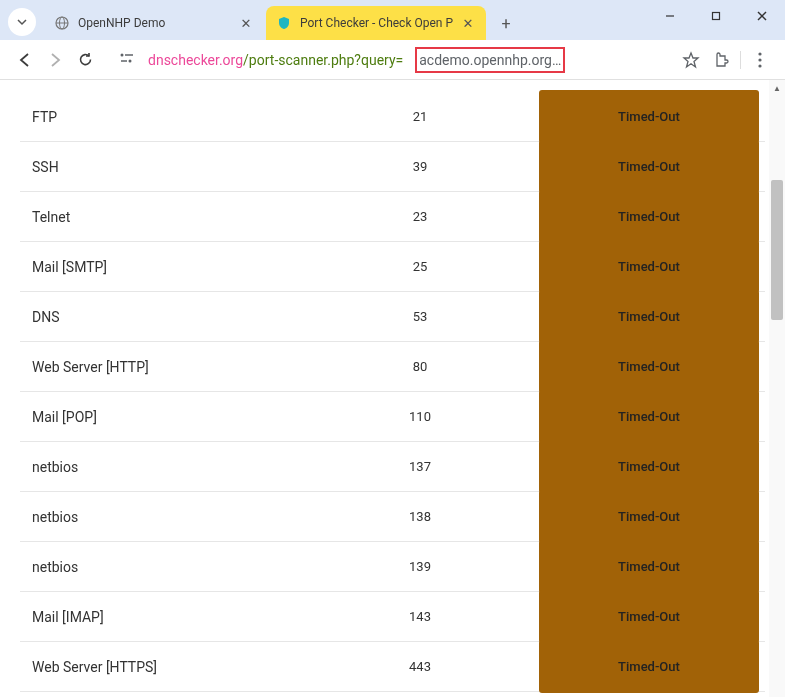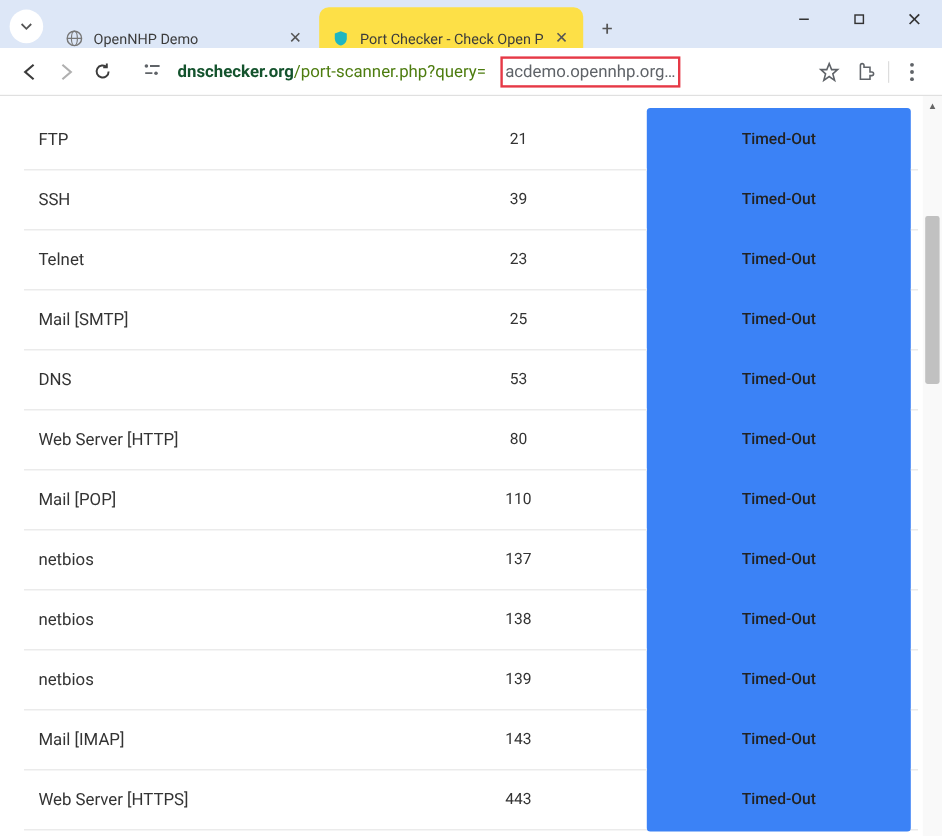--- a/index.html
+++ b/index.html
@@ -30,21 +30,21 @@
       justify-content: center;
       margin-right: 8px;
       margin-bottom: 4px;
       font-size: 12px;
     }
     .tab {
       height: 34px;
       background: #dde7f7;
       border-radius: 8px 8px 0 0;
       display: flex;
-      align-items: flex-end;
+      align-items: center;
       padding: 0 10px;
       margin-right: 2px;
       min-width: 220px;
       max-width: 230px;
       font-size: 12px;
       color: #3c3c3c;
       position: relative;
     }
     .tab.active {
       background: #fde047;
@@ -135,21 +135,21 @@
       width: 22px;
       color: #5f6368;
       font-size: 14px;
       margin-right: 8px;
     }
     .url {
       white-space: nowrap;
       display: flex;
       align-items: center;
     }
-    .url .domain { color: #14532d; font-weight: bold; }
+    .url .domain { color: #ec4899; }
     .url .path { color: #4d7c0f; }
     .url .highlight {
       border: 2px solid #e63946;
       padding: 3px 2px;
       color: #5f6368;
       margin-left: 12px;
     }
     .star-icon, .ext-icon, .menu-icon {
       width: 30px;
       height: 30px;
@@ -174,42 +174,41 @@
     .page {
       padding: 12px 20px 20px 20px;
     }
     .row-wrapper {
       border-bottom: 1px solid #e6e6e6;
     }
     .row {
       display: flex;
       align-items: center;
       height: 49px;
-      gap: 12px;
     }
     .col-service {
       flex: 0 0 360px;
       padding-left: 12px;
       font-size: 14px;
       color: #333;
     }
     .col-port {
       flex: 0 0 80px;
       text-align: center;
       font-size: 13px;
       color: #333;
     }
     .col-status {
       flex: 1;
       display: flex;
       justify-content: flex-end;
       padding-right: 6px;
     }
     .status-badge {
-      background: #3b82f6;
+      background: #a16207;
       color: #222;
       font-size: 13px;
       font-weight: 500;
       padding: 19px 0;
       width: 220px;
       text-align: center;
       border-radius: 3px;
     }
     
     .scrollbar-track {

